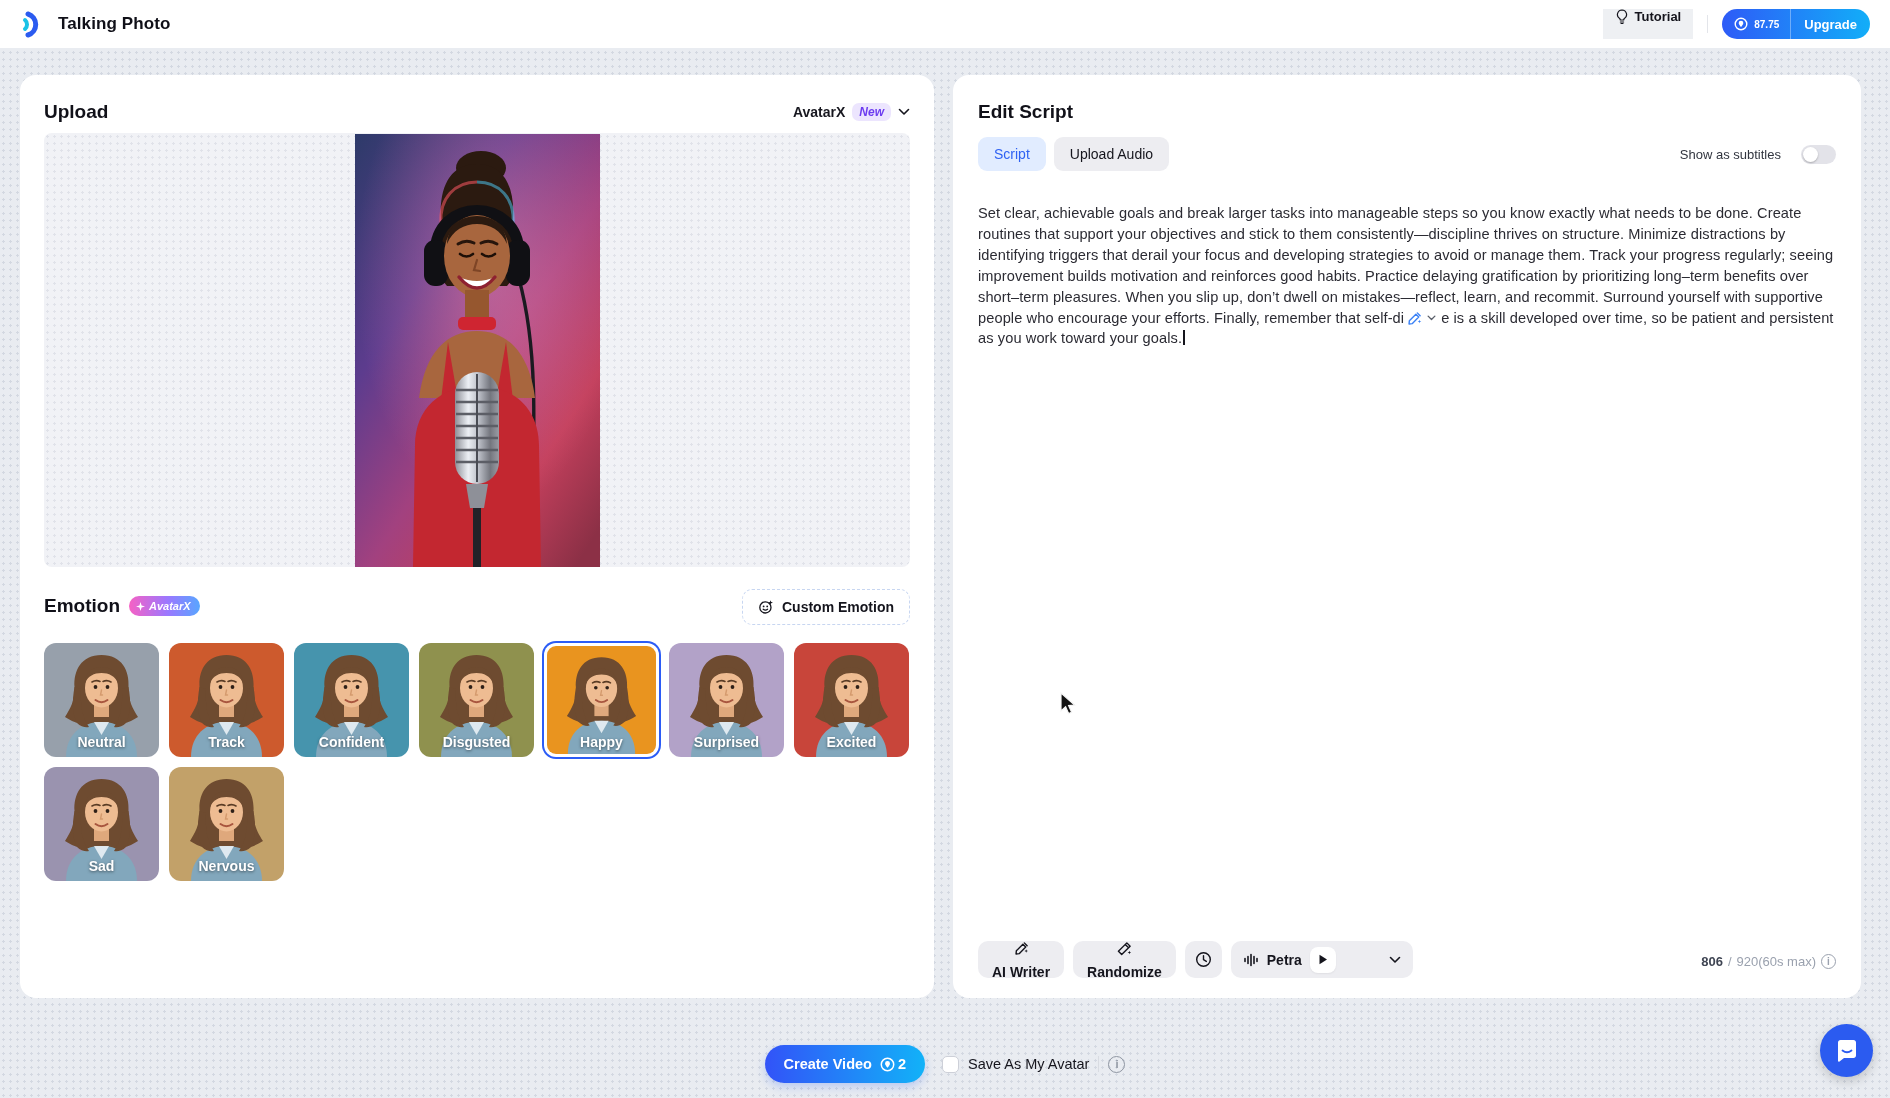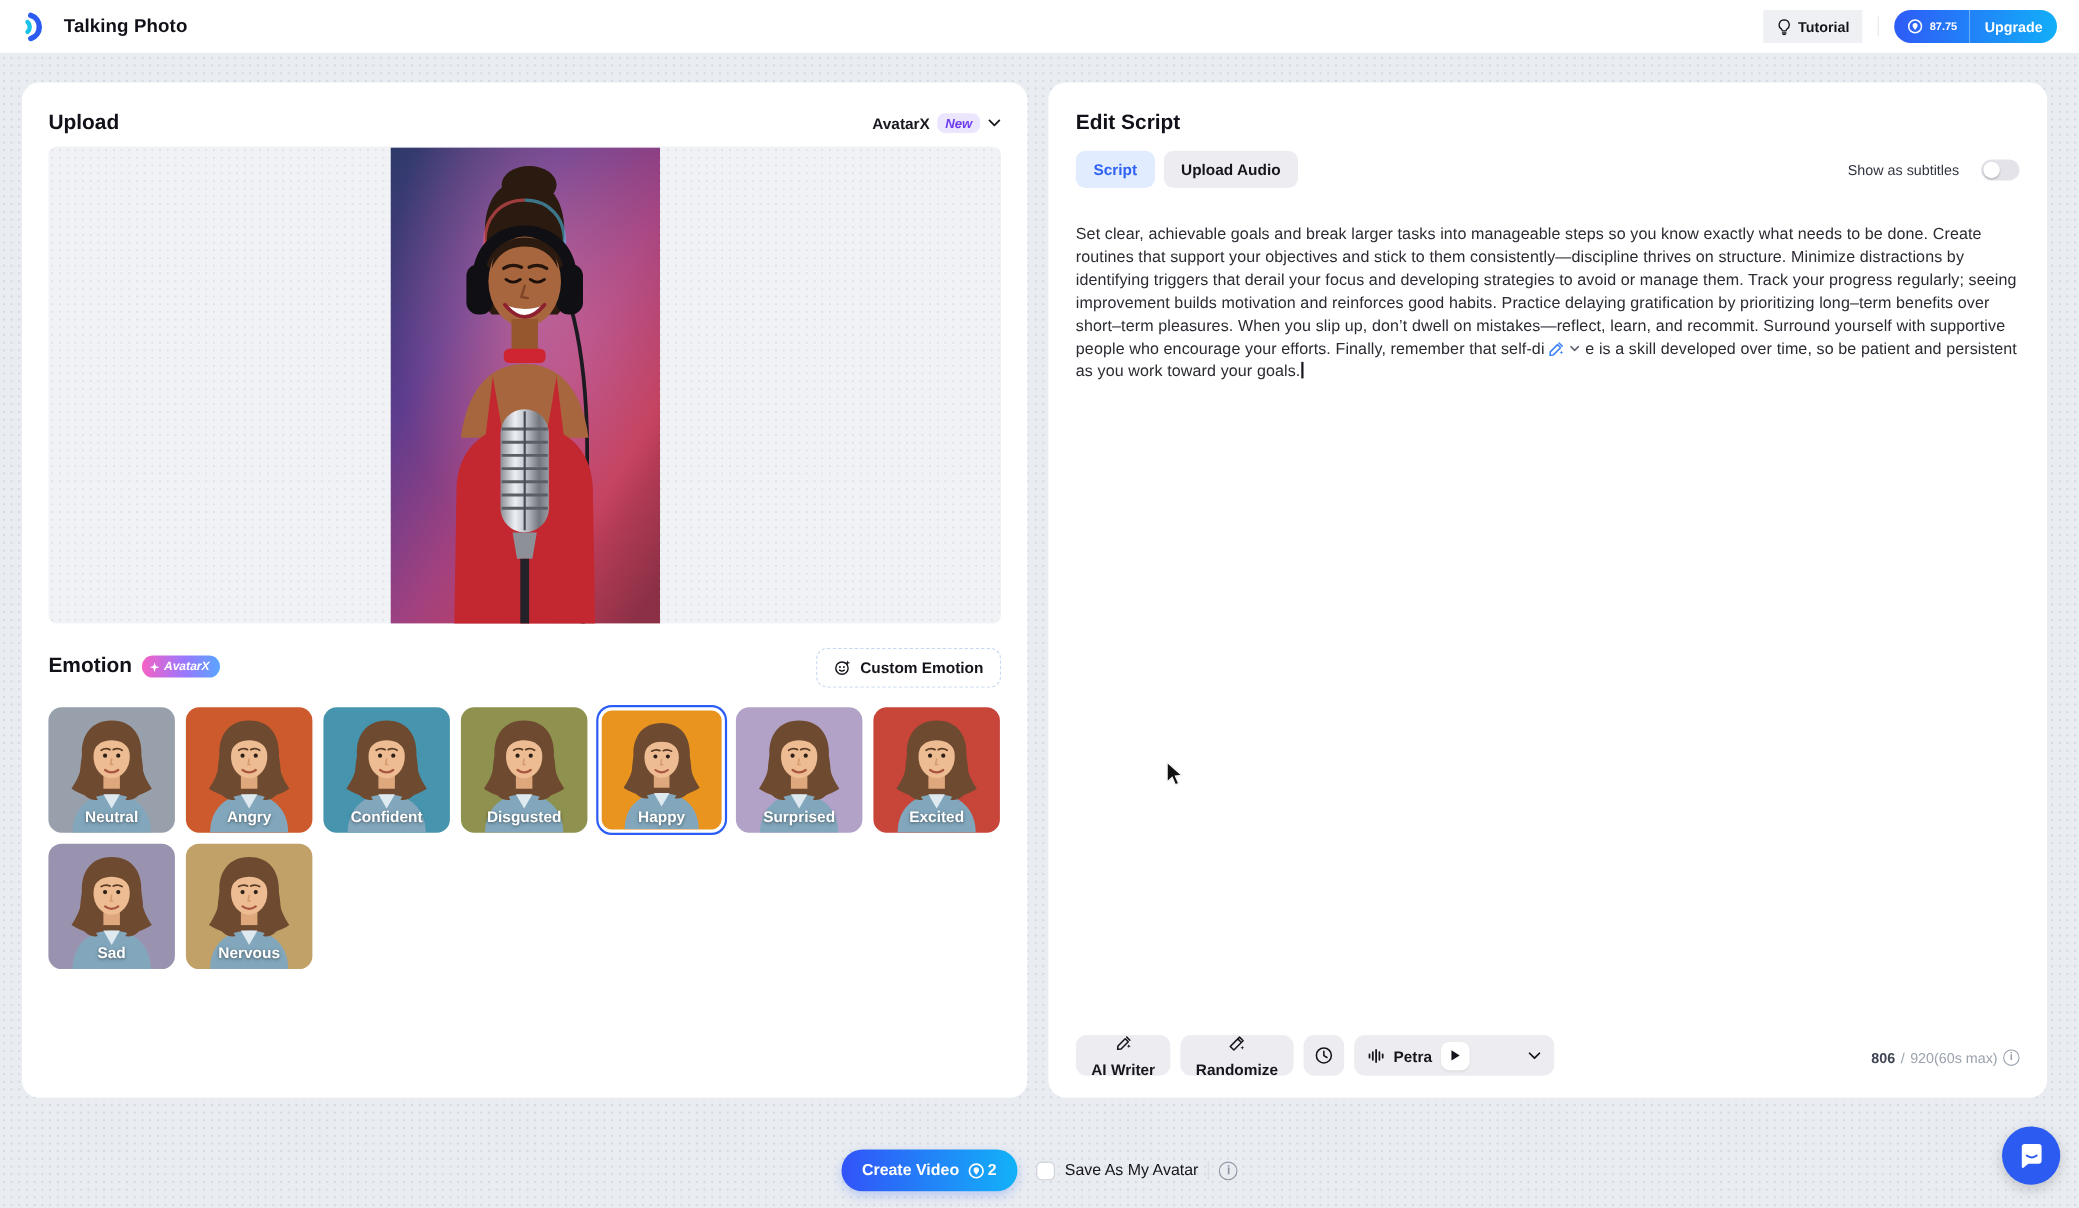--- a/index.html
+++ b/index.html
@@ -14,21 +14,21 @@
   }
   .stage { position:absolute; inset:0; }
 
   
   .app-header { position:absolute; top:0; left:0; width:100%; height:48px; background:#fff;
     display:flex; align-items:center; justify-content:space-between; padding:0 20px; z-index:6; }
   .header-left { display:flex; align-items:center; gap:11px; }
   .app-title { font-size:17px; font-weight:700; color:#101018; letter-spacing:.1px; }
   .header-right { display:flex; align-items:center; gap:14px; }
   .tutorial-btn { height:30px; border:none; background:#eef0f3; border-radius:0; display:flex;
-    align-items:center; gap:6px; padding:0 12px; font-size:13px; font-weight:600; color:#14141c;
+    align-items:flex-start; gap:6px; padding:0 12px; font-size:13px; font-weight:600; color:#14141c;
     font-family:inherit; cursor:pointer; }
   .header-divider { width:1px; height:18px; background:#e3e5ea; }
   .credits-pill { height:30px; border-radius:15px; overflow:hidden; display:flex; align-items:stretch;
     background:linear-gradient(90deg, var(--accent,#2E5BF7) 0%, var(--accent-cyan,#12AEF8) 100%);
     color:#fff; cursor:pointer; }
   .credits-seg { display:flex; align-items:center; gap:6px; padding:0 11px 0 12px; font-size:10px; font-weight:700; }
   .upgrade-seg { display:flex; align-items:center; padding:0 13px; font-size:13px; font-weight:700;
     border-left:1px solid rgba(255,255,255,.35); }
 
   
@@ -62,21 +62,21 @@
   .tile-img svg { width:100%; height:100%; display:block; }
   .tile.selected { box-shadow:0 0 0 2px var(--ring,#2B5CF6); background:#fff; border-radius:12px; }
   .tile.selected .tile-img { inset:3px; border-radius:9px; }
   .tile-label { position:absolute; left:0; right:0; bottom:7px; text-align:center; color:#fff;
     font-size:14px; font-weight:600; text-shadow:0 1px 3px rgba(0,0,0,.5); z-index:2; pointer-events:none; }
 
   
   .script-title { position:absolute; left:25px; top:26px; font-size:19px; font-weight:700; color:#111119; }
   .tabs { position:absolute; left:25px; top:62px; display:flex; gap:8px; }
   .tab { height:34px; padding:0 16px; border-radius:9px; display:flex; align-items:center;
-    font-size:14px; font-weight:700; cursor:pointer; }
+    font-size:14px; font-weight:400; cursor:pointer; }
   .tab.active { background:var(--tab-bg,#E1ECFF); color:var(--tab-text,#2F62F3); }
   .tab.inactive { background:#ededf1; color:#15151d; }
   .subtitles { position:absolute; right:25px; top:70px; display:flex; align-items:center; gap:20px;
     font-size:13px; color:#31353f; }
   .toggle { width:35px; height:19px; border-radius:10px; background:#e3e3e9; position:relative; cursor:pointer; }
   .toggle .knob { position:absolute; left:2px; top:2px; width:15px; height:15px; border-radius:50%;
     background:#fff; box-shadow:0 1px 2px rgba(0,0,0,.25); }
 
   .script-text { position:absolute; left:25px; top:128px; width:862px; font-size:14.6px;
     line-height:20.9px; color:#2b2b33; letter-spacing:.1px; }
@@ -284,21 +284,21 @@
             </svg>
     </div>
     <div class="tile-label">Neutral</div>
   </div>
         <div class="tile">
     <div class="tile-img" style="background: rgb(205, 90, 45);">
       <svg viewBox="0 0 115 114" preserveAspectRatio="none">
               <use href="#bust"></use>
             </svg>
     </div>
-    <div class="tile-label">Angry</div>
+    <div class="tile-label">Track</div>
   </div>
         <div class="tile">
     <div class="tile-img" style="background: rgb(70, 148, 173);">
       <svg viewBox="0 0 115 114" preserveAspectRatio="none">
               <use href="#bust"></use>
             </svg>
     </div>
     <div class="tile-label">Confident</div>
   </div>
         <div class="tile">

